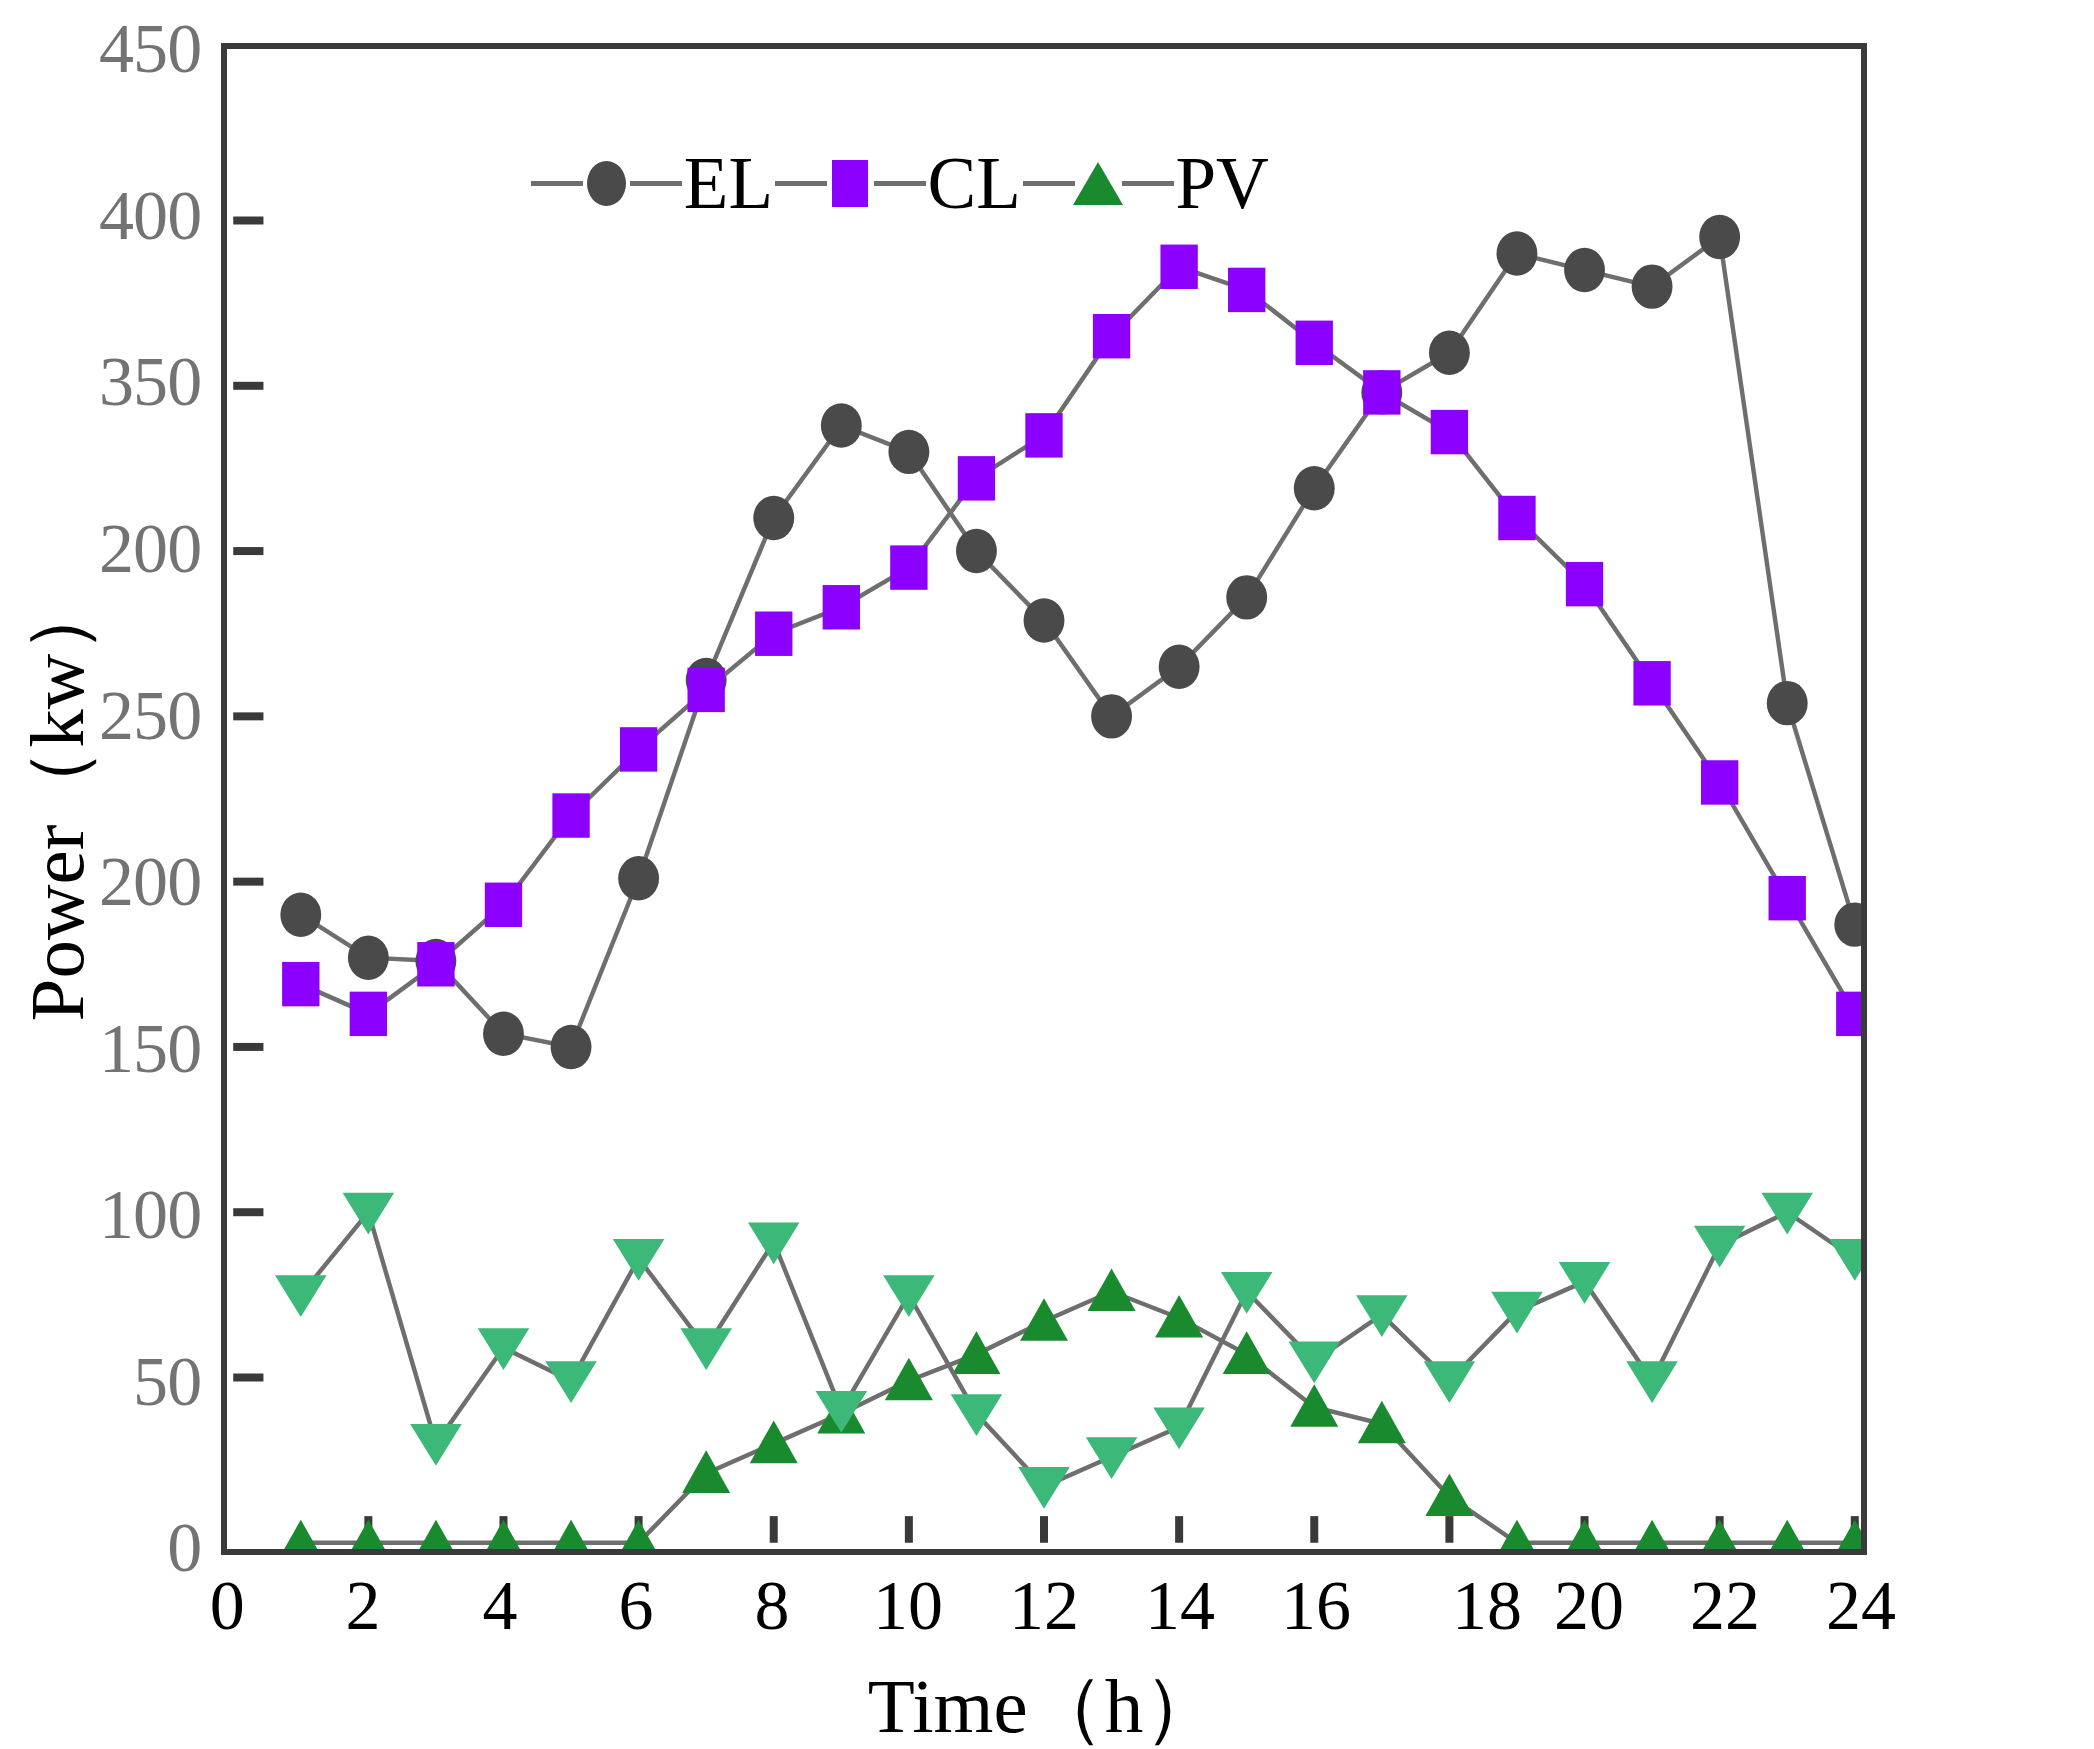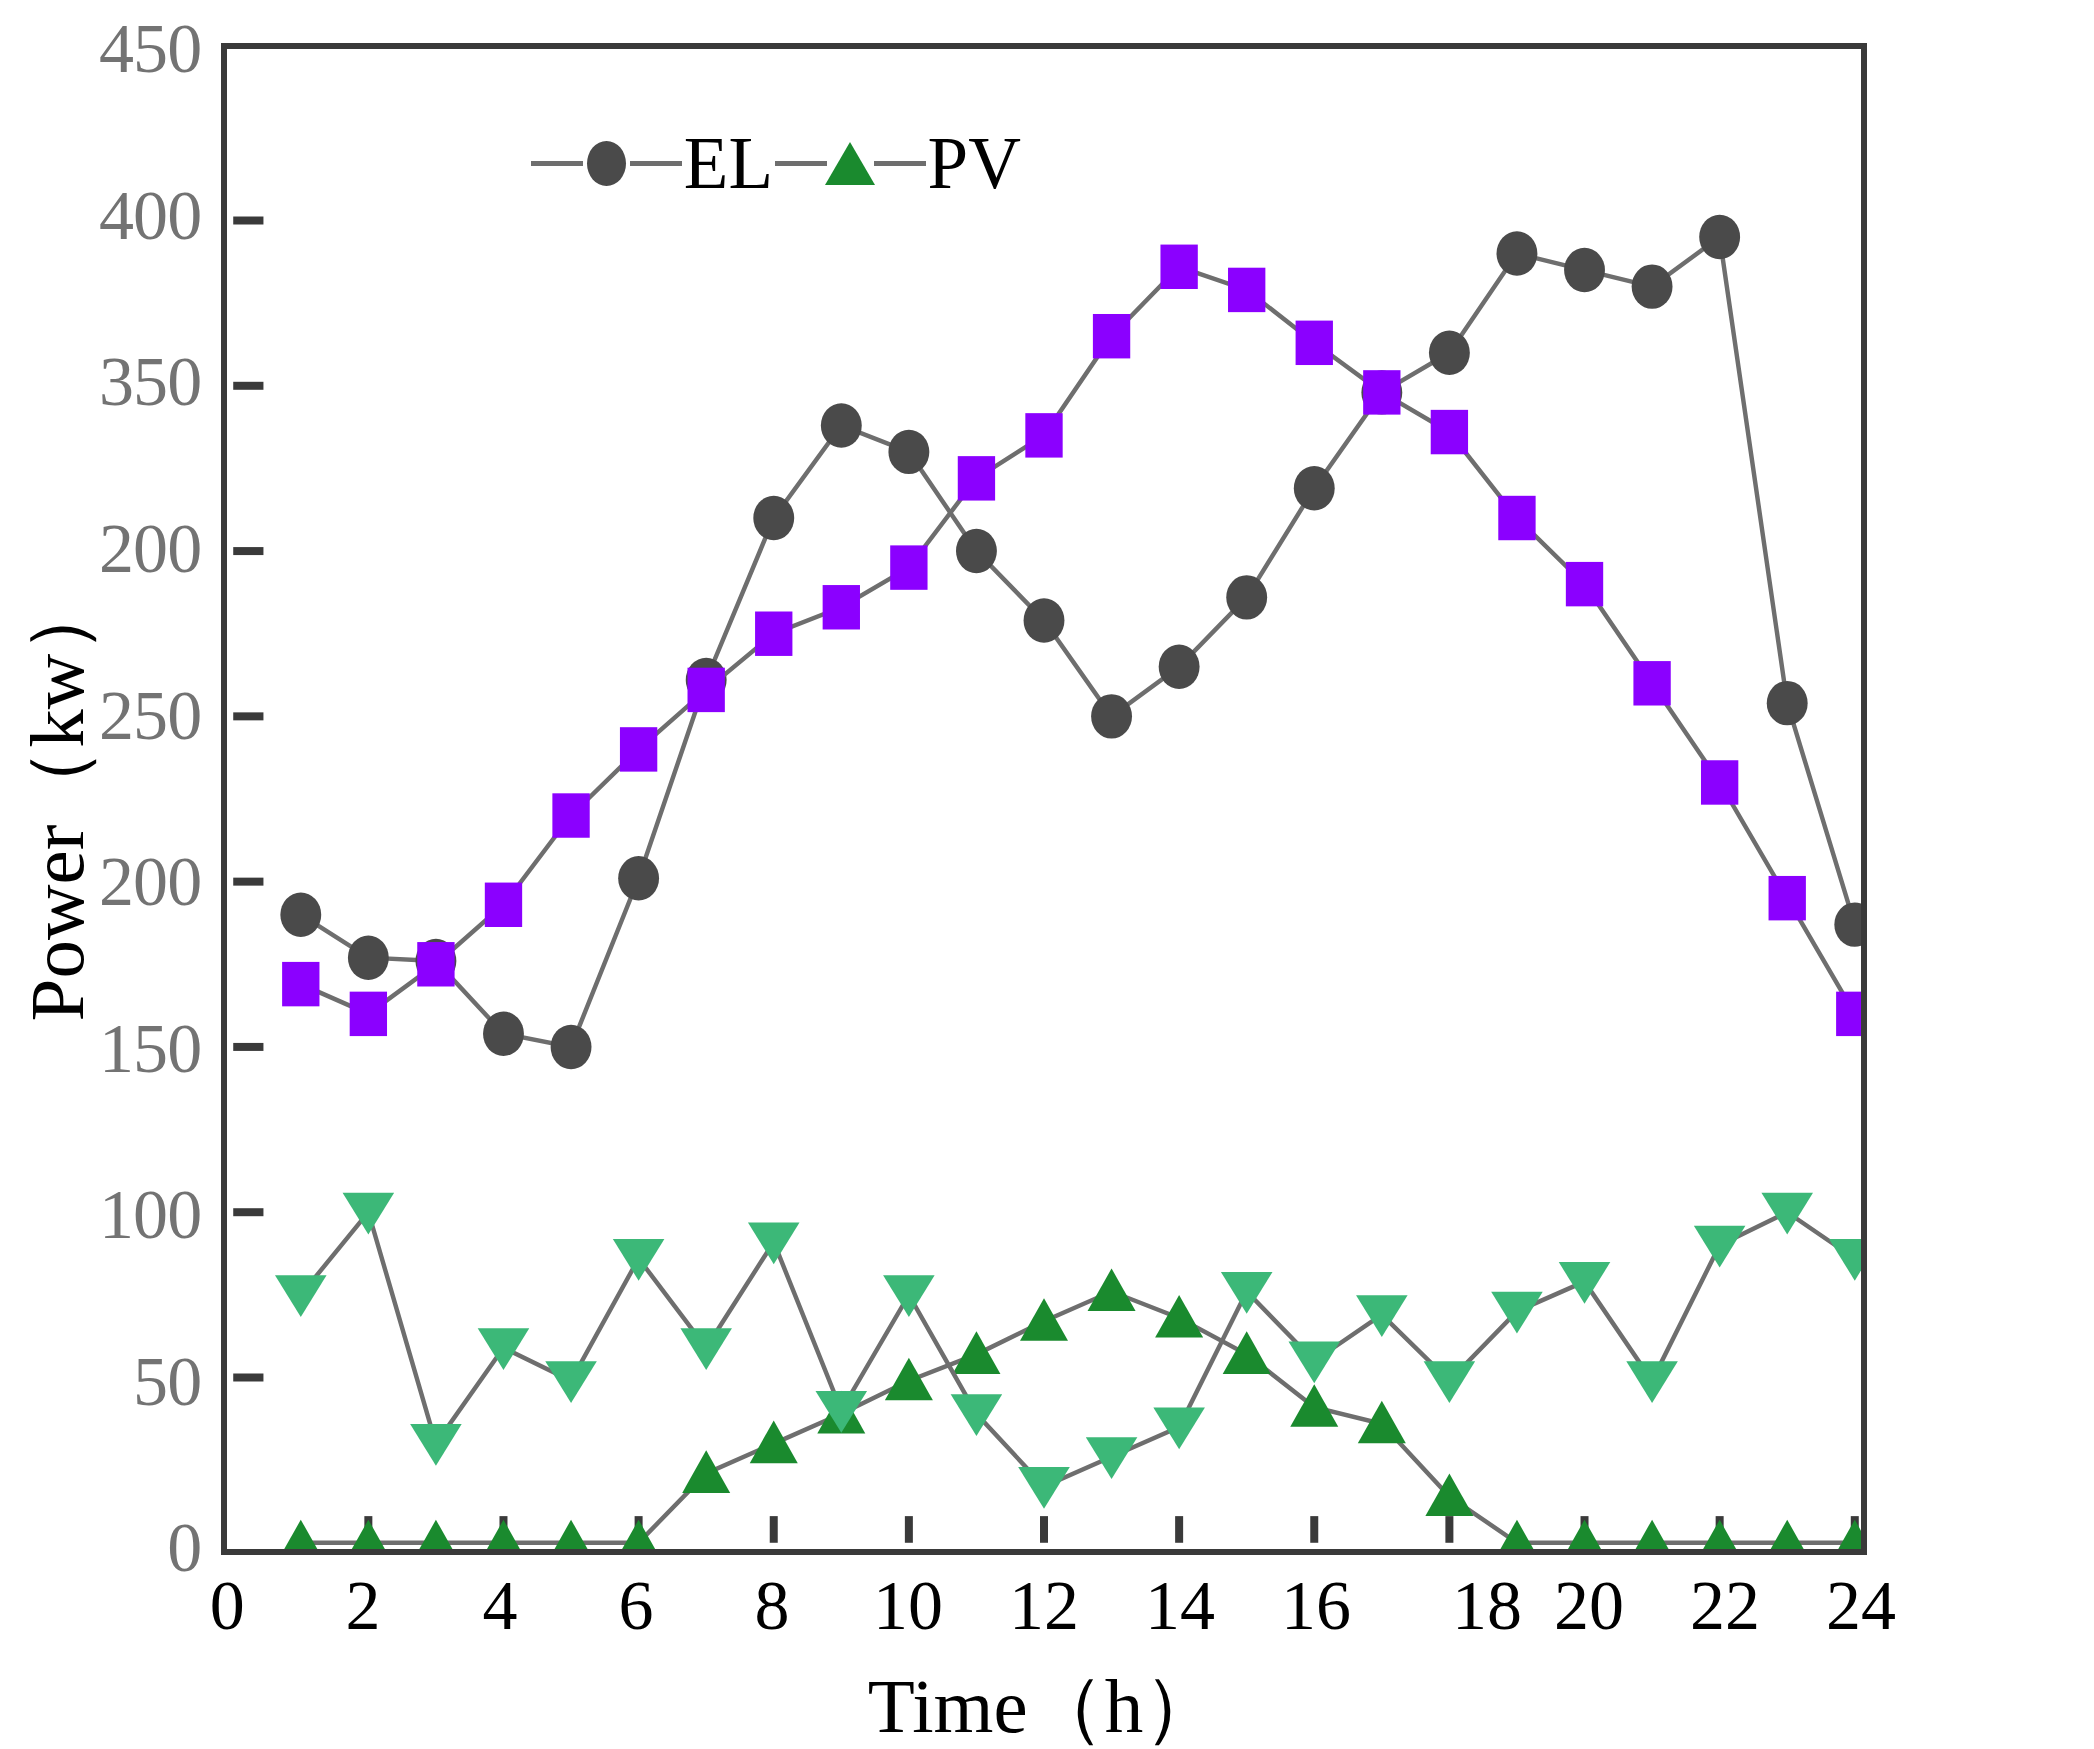--- a/index.html
+++ b/index.html
@@ -70,21 +70,21 @@
     left:221px; top:1655px;
     width:1646px;
     text-align:center;
     font-size:77px;
     white-space:nowrap;
   }
 
   
   #legend{
     position:absolute;
-    left:304px; top:74px;
+    left:304px; top:94px;
     display:flex;
     height:81px;
   }
   .legend-entry{display:flex;align-items:center;height:81px;}
   .legend-line{width:52px;height:4.5px;background:#6e6e6e;}
   .legend-label{
     font-size:73px;
     line-height:73px;
     padding:0 1.8px;
     white-space:nowrap;
@@ -266,20 +266,28 @@
           <span class="legend-line"></span>
           <span class="legend-marker">
             <span class="m-circle" style=""></span>
           </span>
           <span class="legend-line"></span>
           <span class="legend-label">EL</span>
         </div>
         <div class="legend-entry">
           <span class="legend-line"></span>
           <span class="legend-marker">
+            <span class="m-square" style=""></span>
+          </span>
+          <span class="legend-line"></span>
+          <span class="legend-label">CL</span>
+        </div>
+        <div class="legend-entry">
+          <span class="legend-line"></span>
+          <span class="legend-marker">
             <span class="m-tri-up" style=""></span>
           </span>
           <span class="legend-line"></span>
           <span class="legend-label">PV</span>
         </div>
       </div>
   </div>
 
   <div id="x-tick-labels">
       <div class="xtick-label" style="left: 6.3px;">0</div>

